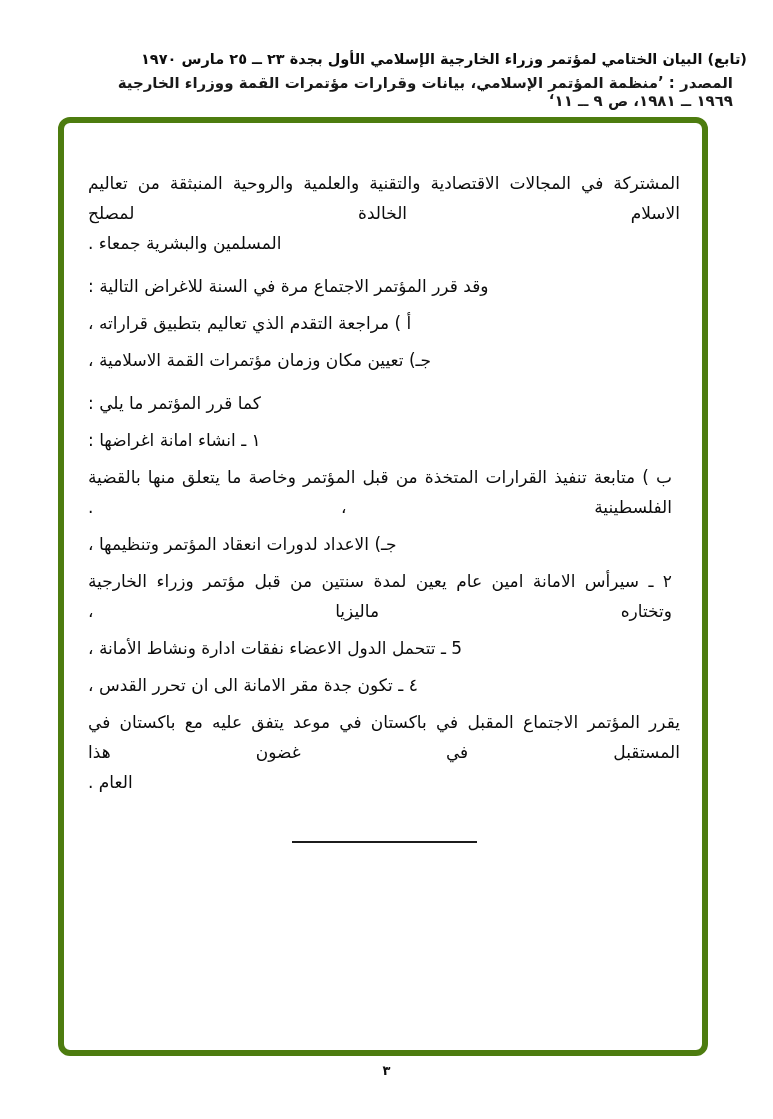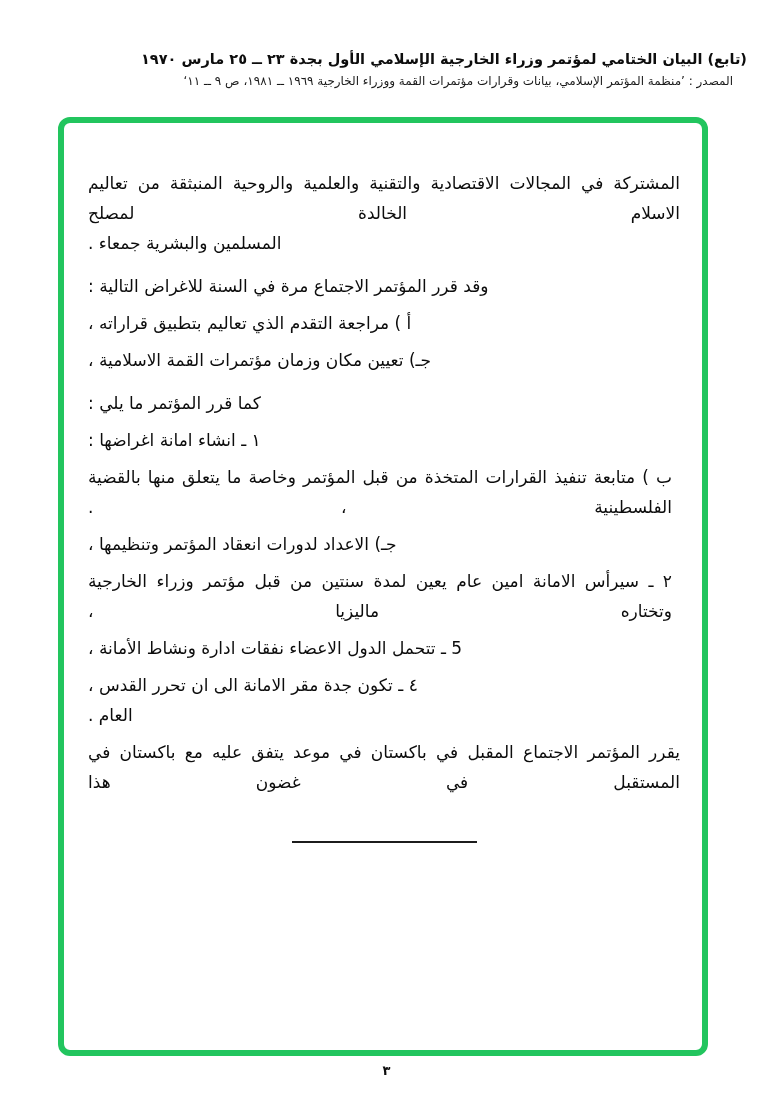--- a/index.html
+++ b/index.html
@@ -21,34 +21,34 @@
     text-align: right;
   }
   .header-title {
     font-size: 14.5px;
     font-weight: bold;
     letter-spacing: 0.2px;
     line-height: 22px;
     color: #0d0d0d;
   }
   .header-source {
-    font-size: 12px;
-    font-weight: normal;
+    font-size: 15px;
+    font-weight: bold;
     margin-top: 4px;
     margin-left: 0;
     padding-right: 14px;
     color: #1a1a1a;
   }
 
   
   .frame {
     position: absolute;
     left: 58px; top: 117px;
     width: 650px; height: 939px;
-    border: 6px solid #22c55e;
+    border: 6px solid #4d7c0f;
     border-radius: 12px;
     background: transparent;
     padding: 45px 22px 0 24px;
     direction: rtl;
   }
 
   
   .line {
     direction: rtl;
     text-align: left;
@@ -103,21 +103,21 @@
     <div class="line p-indent">وقد قرر المؤتمر الاجتماع مرة في السنة للاغراض التالية :</div>
     <div class="line li">أ ) مراجعة التقدم الذي تعاليم بتطبيق قراراته ،</div>
     <div class="line li">جـ) تعيين مكان وزمان مؤتمرات القمة الاسلامية ،</div>
     <div class="line p-indent">كما قرر المؤتمر ما يلي :</div>
     <div class="line li">١ ـ انشاء امانة اغراضها :</div>
     <div class="line li just">ب ) متابعة تنفيذ القرارات المتخذة من قبل المؤتمر وخاصة ما يتعلق منها بالقضية الفلسطينية ، .</div>
     <div class="line li">جـ) الاعداد لدورات انعقاد المؤتمر وتنظيمها ،</div>
     <div class="line li just">٢ ـ سيرأس الامانة امين عام يعين لمدة سنتين من قبل مؤتمر وزراء الخارجية وتختاره ماليزيا ،</div>
     <div class="line li">5 ـ تتحمل الدول الاعضاء نفقات ادارة ونشاط الأمانة ،</div>
     <div class="line li">٤ ـ تكون جدة مقر الامانة الى ان تحرر القدس ،</div>
+    <div class="line just">يقرر المؤتمر الاجتماع المقبل في باكستان في موعد يتفق عليه مع باكستان في المستقبل في غضون هذا</div>
     <div class="line cont end-indent">العام .</div>
-    <div class="line just">يقرر المؤتمر الاجتماع المقبل في باكستان في موعد يتفق عليه مع باكستان في المستقبل في غضون هذا</div>
 
     <div class="divider"></div>
   </div>
 
   <div class="page-number">٣</div>
 
 </div>
 
 </body></html>

